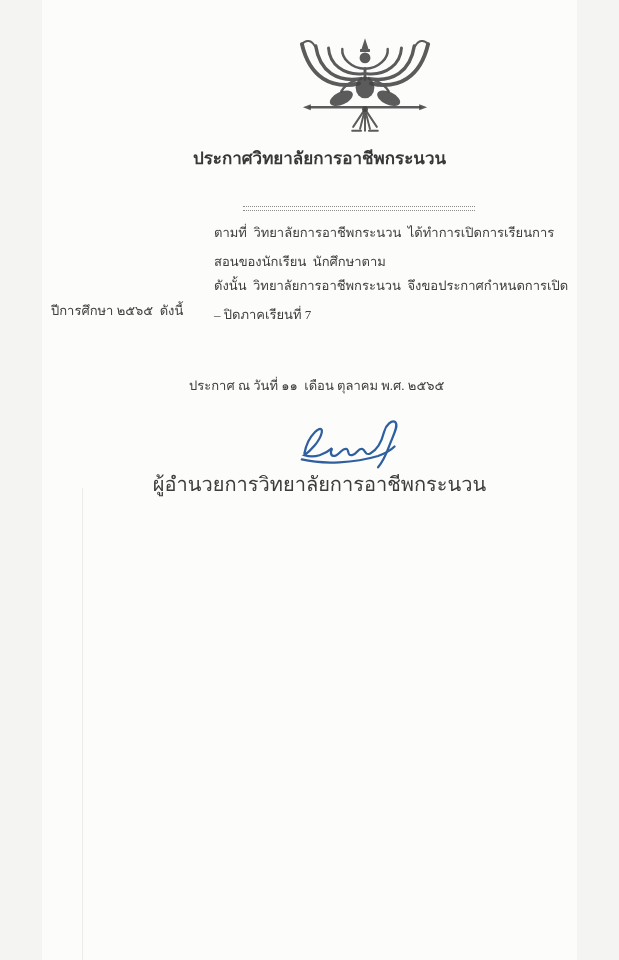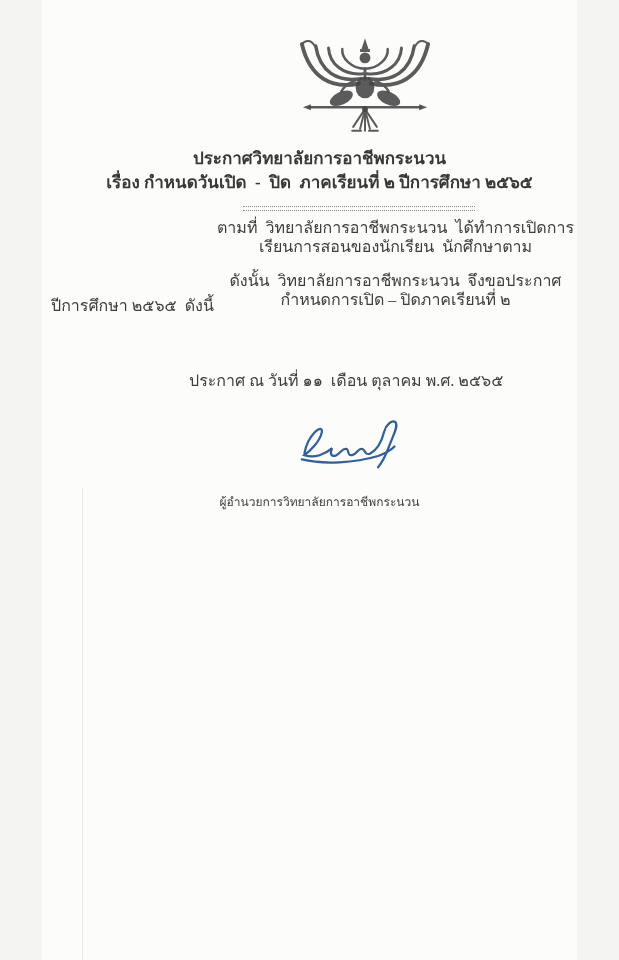--- a/index.html
+++ b/index.html
@@ -24,25 +24,24 @@
     text-align: center;
     white-space: pre-wrap;
   }
   .title {
     font-size: 17px;
     font-weight: bold;
     color: #383838;
   }
   .bodyline {
     position: absolute;
-    font-size: 16px;
-    line-height: 19px;
+    font-size: 13px;
+    line-height: 29px;
     white-space: pre-wrap;
     color: #3d3d3d;
-    text-align: center;
   }
   .semester-heading {
     font-weight: bold;
     text-decoration: underline;
     text-underline-offset: 3px;
     color: #333333;
   }
   .dotted-divider {
     position: absolute;
     left: 201px;
@@ -65,22 +64,22 @@
     top: 411px;
     width: 130px;
     height: 64px;
   }
   .signatory-name {
     font-size: 16px;
     top: 468px;
     color: #3d3d3d;
   }
   .signatory-position {
-    font-size: 12px;
-    top: 492px;
+    font-size: 20px;
+    top: 468px;
     color: #3d3d3d;
   }
   .fold-line {
     position: absolute;
     left: 40px;
     top: 488px;
     width: 1px;
     height: 472px;
     background: #ebebea;
   }
@@ -135,26 +134,25 @@
 
         <path d="M7 72 L15 69 L15 75 Z"></path>
         <path d="M133 72 L125 69 L125 75 Z"></path>
 
         <circle cx="70" cy="74" r="3"></circle>
       </g>
     </svg>
   </div>
 
   <div class="centerline title" style="top:144px;">ประกาศวิทยาลัยการอาชีพกระนวน</div>
-  <div class="centerline title" style="top:168px;">เรื่อง กำหนดวันเปิด  -  ปิด  ภาคเรียนที่ ๒ ปีการศึกษา ๒๕๖๕</div>
 
   <div class="dotted-divider"></div>
 
   <div class="bodyline" style="left:172px; top:218px;">ตามที่  วิทยาลัยการอาชีพกระนวน  ได้ทำการเปิดการเรียนการสอนของนักเรียน  นักศึกษาตาม</div>
-  <div class="bodyline" style="left:172px; top:271px;">ดังนั้น  วิทยาลัยการอาชีพกระนวน  จึงขอประกาศกำหนดการเปิด – ปิดภาคเรียนที่ ๒</div>
+  <div class="bodyline" style="left:172px; top:271px;">ดังนั้น  วิทยาลัยการอาชีพกระนวน  จึงขอประกาศกำหนดการเปิด – ปิดภาคเรียนที่ 7</div>
   <div class="bodyline" style="left:9px; top:296px;">ปีการศึกษา ๒๕๖๕  ดังนี้</div>
 
 
   <div class="bodyline" style="left:147px; top:371px;">ประกาศ ณ วันที่ ๑๑  เดือน ตุลาคม พ.ศ. ๒๕๖๕</div>
 
   <div class="signature-box">
     <svg width="130" height="64" viewBox="0 0 150 64" xmlns="http://www.w3.org/2000/svg">
       <g stroke="#2f5f9e" fill="none" stroke-width="2.6" stroke-linecap="round">
         <path d="M12 44
                  C16 22 34 8 32 20

